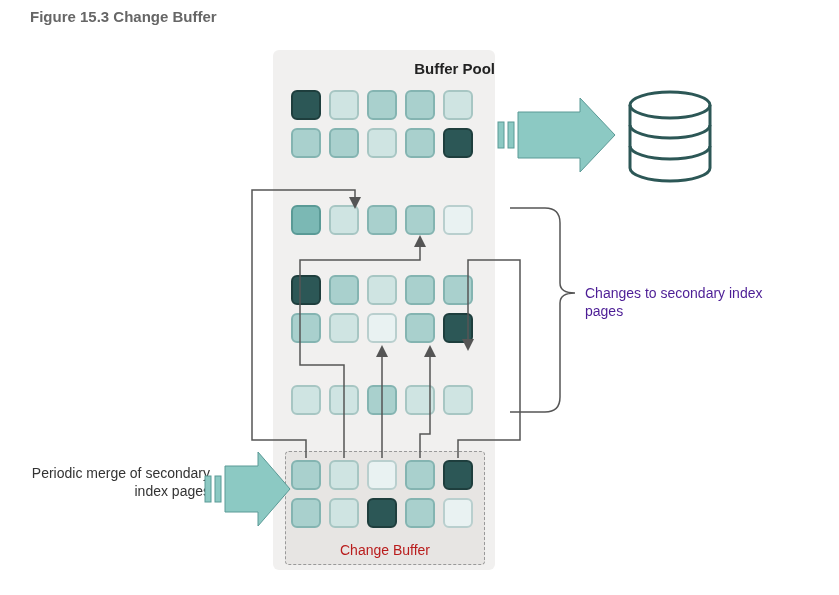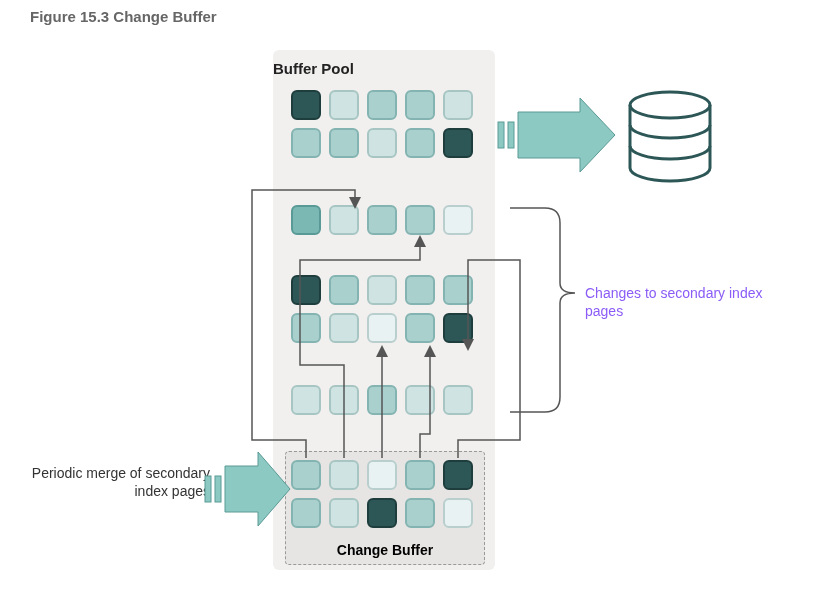--- a/index.html
+++ b/index.html
@@ -1,30 +1,30 @@
 <!DOCTYPE html>
 <html><head>
 <meta charset="utf-8">
 <style>
   body { margin: 0; font-family: "Helvetica Neue", Arial, sans-serif; background: #fff; }
   .canvas { position: relative; width: 839px; height: 595px; }
   .fig-title { position: absolute; left: 30px; top: 8px; font-weight: bold; color: #666; font-size: 15px; }
   .buffer-pool { position: absolute; left: 273px; top: 50px; width: 222px; height: 520px; background: #f1f0ef; border-radius: 6px; }
-  .bp-title { position: absolute; width: 100%; text-align: left; top: 10px; font-size: 15px; color: #222; font-weight: bold; }
+  .bp-title { position: absolute; width: 100%; text-align: right; top: 10px; font-size: 15px; color: #222; font-weight: bold; }
   .cell-grid { position: absolute; display: grid; grid-template-columns: repeat(5, 30px); grid-auto-rows: 30px; gap: 8px; }
   .cell { width: 30px; height: 30px; border-radius: 6px; box-sizing: border-box; border: 2px solid rgba(0,0,0,0.18); }
   .c0 { background: #e9f2f2; border-color: #b9cfce; }
   .c1 { background: #cfe4e2; border-color: #a7c6c3; }
   .c2 { background: #a9d0cd; border-color: #84b4b1; }
   .c3 { background: #7bb8b4; border-color: #5a9a96; }
   .c5 { background: #2c5756; border-color: #1e3e3d; }
   .change-buffer { position: absolute; left: 285px; top: 451px; width: 198px; height: 112px; border: 1.5px dashed #999; border-radius: 4px; background: #e7e5e3; }
-  .cb-title { position: absolute; width: 100%; text-align: center; bottom: 6px; font-size: 14px; color: #000000; font-weight: bold; }
+  .cb-title { position: absolute; width: 100%; text-align: center; bottom: 6px; font-size: 14px; color: #b91c1c; font-weight: normal; }
   .label-purge { position: absolute; left: 568px; top: 52px; width: 200px; text-align: center; font-size: 14px; color: #333; line-height: 1.25; }
-  .label-changes { position: absolute; left: 585px; top: 285px; width: 180px; text-align: left; font-size: 14px; color: #8b5cf6; line-height: 1.25; }
+  .label-changes { position: absolute; left: 585px; top: 285px; width: 180px; text-align: left; font-size: 14px; color: #4c1d95; line-height: 1.25; }
   .label-merge { position: absolute; left: 30px; top: 465px; width: 180px; text-align: right; font-size: 14px; color: #333; line-height: 1.25; }
   .watermark { position: absolute; right: 10px; bottom: 6px; font-size: 14px; color: rgba(0,0,0,0.18); font-family: Arial, sans-serif; }
   svg.overlay { position: absolute; left: 0; top: 0; pointer-events: none; }
 </style>
 </head>
 <body>
 
 <div class="canvas">
   <div class="fig-title">Figure 15.3 Change Buffer</div>
 

